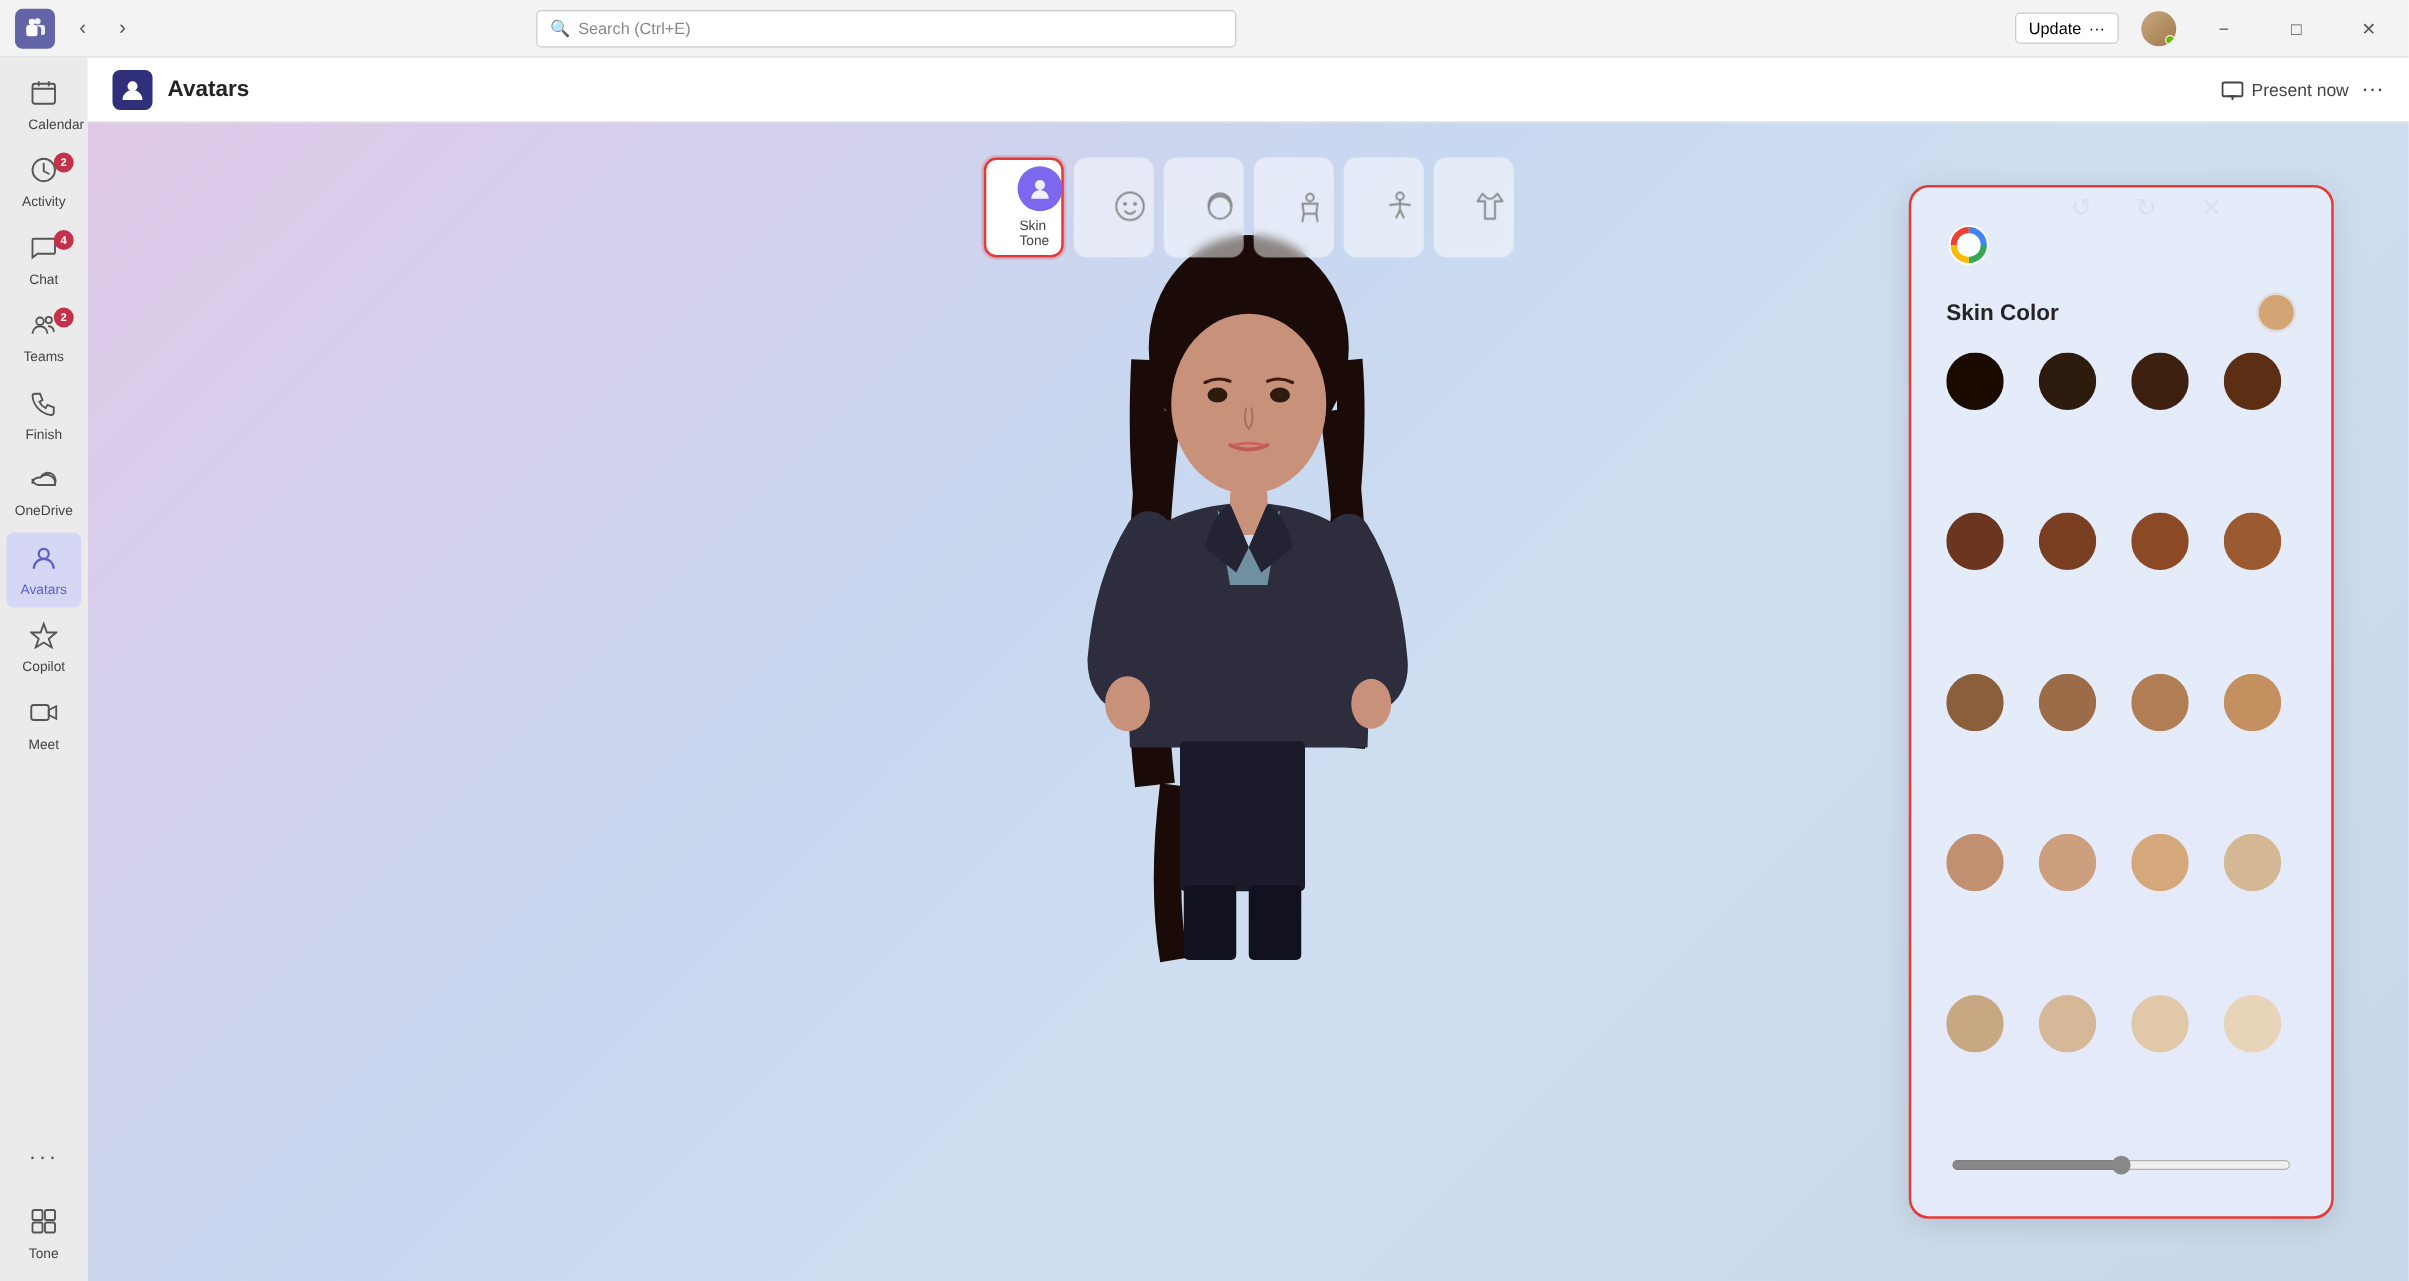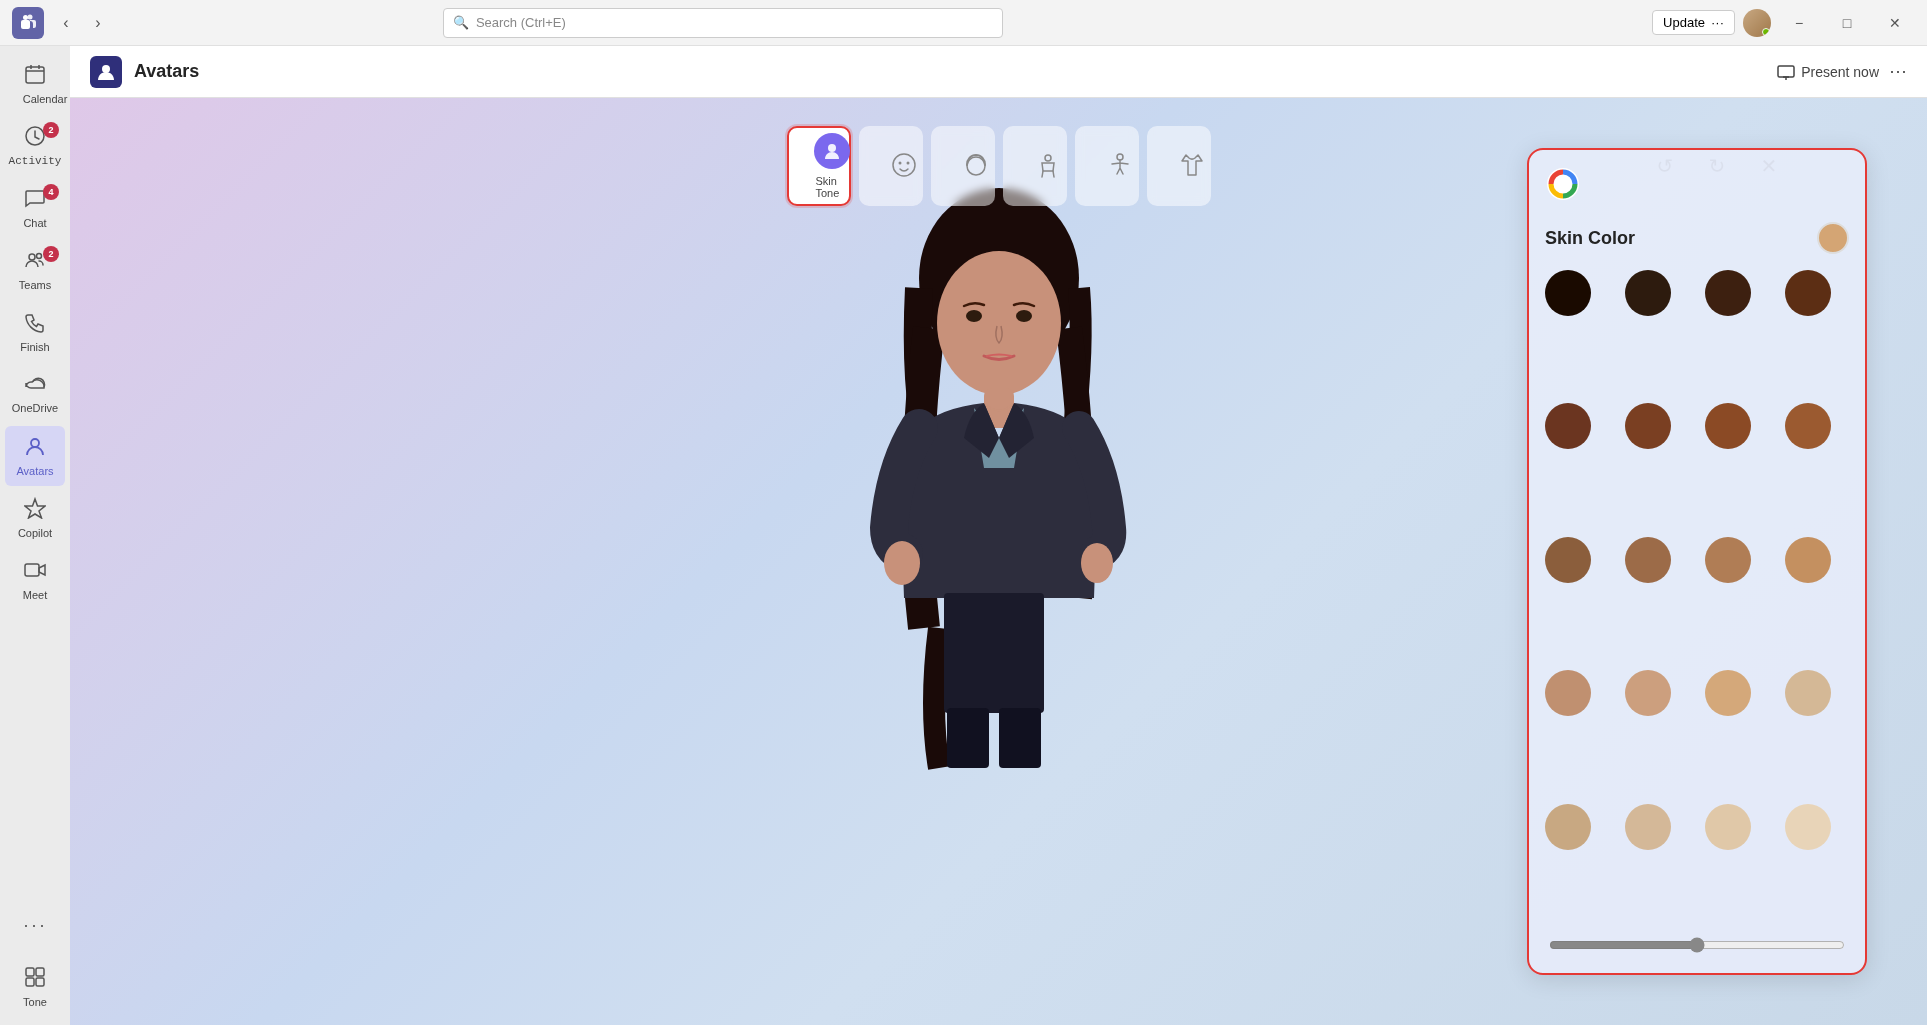--- a/index.html
+++ b/index.html
@@ -16,21 +16,21 @@
     .titlebar-left { display: flex; align-items: center; gap: 8px; padding: 0 12px; }
     .teams-logo { width: 32px; height: 32px; background: #6264a7; border-radius: 6px; display: flex; align-items: center; justify-content: center; }
     .nav-buttons { display: flex; gap: 4px; }
     .nav-btn { width: 28px; height: 28px; border-radius: 4px; border: none; background: transparent; cursor: pointer; font-size: 16px; color: #555; display: flex; align-items: center; justify-content: center; }
     .search-bar {
       flex: 1; max-width: 560px; margin: 0 auto;
       height: 30px; background: #fff; border: 1px solid #ccc; border-radius: 4px;
       display: flex; align-items: center; padding: 0 10px; gap: 6px;
       color: #888; font-size: 13px;
     }
-    .titlebar-right { display: flex; align-items: center; gap: 8px; padding: 0 12px; margin-left: auto; }
+    .titlebar-right { display: flex; align-items: center; gap: 18px; padding: 0 12px; margin-left: auto; }
     .update-btn { border: 1px solid #ccc; background: #fff; border-radius: 4px; padding: 4px 10px; font-size: 13px; cursor: pointer; display: flex; align-items: center; gap: 6px; }
     .user-avatar { width: 28px; height: 28px; border-radius: 50%; background: #c8a882; position: relative; overflow: hidden; }
     .user-avatar-green-dot { position: absolute; bottom: 1px; right: 1px; width: 8px; height: 8px; background: #6bb700; border-radius: 50%; border: 1.5px solid #f3f3f3; }
     .win-btn { width: 40px; height: 28px; border: none; background: transparent; cursor: pointer; font-size: 14px; color: #555; display: flex; align-items: center; justify-content: center; }
 
     
     .sidebar {
       position: absolute; left: 0; top: 46px; bottom: 0; width: 70px;
       background: #ebebeb; display: flex; flex-direction: column; align-items: center;
       padding: 8px 0; gap: 2px; z-index: 50;
@@ -110,21 +110,21 @@
       white-space: nowrap; z-index: 10;
     }
 
     
     .skin-panel {
       position: absolute; right: 60px; top: 50px; bottom: 50px;
       width: 340px;
       background: rgba(230, 235, 250, 0.92);
       border-radius: 16px;
       border: 2.5px solid #e53935;
-      padding: 16px;
+      padding: 28px;
       z-index: 20;
       display: flex; flex-direction: column; gap: 16px;
       box-shadow: 0 4px 24px rgba(0,0,0,0.12);
     }
     .panel-header { display: flex; align-items: center; gap: 10px; margin-bottom: 4px; }
     .google-icon { width: 36px; height: 36px; }
     .panel-title-row { display: flex; align-items: center; justify-content: space-between; }
     .panel-title { font-size: 18px; font-weight: 600; color: #242424; }
     .selected-color-circle { width: 32px; height: 32px; border-radius: 50%; border: 2px solid #ddd; }
 
@@ -196,21 +196,21 @@
   </div>
 
   <div class="sidebar-item">
     <span class="icon">
       <svg width="22" height="22" viewBox="0 0 22 22" fill="none">
           <path d="M11 2a9 9 0 100 18A9 9 0 0011 2z" stroke="#555" stroke-width="1.5" fill="none"></path>
           <path d="M11 6v6l4 2" stroke="#555" stroke-width="1.5" stroke-linecap="round"></path>
         </svg>
     </span>
     <span class="sidebar-badge">2</span>
-    <span style="font-size:11px;font-family:Liberation Mono, monospace;">Activity</span>
+    <span style="font-size:11px;">Activity</span>
   </div>
 
   <div class="sidebar-item">
     <span class="icon">
       <svg width="22" height="22" viewBox="0 0 22 22" fill="none">
           <path d="M3 4h16a1 1 0 011 1v10a1 1 0 01-1 1H6l-4 3V5a1 1 0 011-1z" stroke="#555" stroke-width="1.5" fill="none"></path>
         </svg>
     </span>
     <span class="sidebar-badge">4</span>
     <span style="font-size:11px;">Chat</span>

